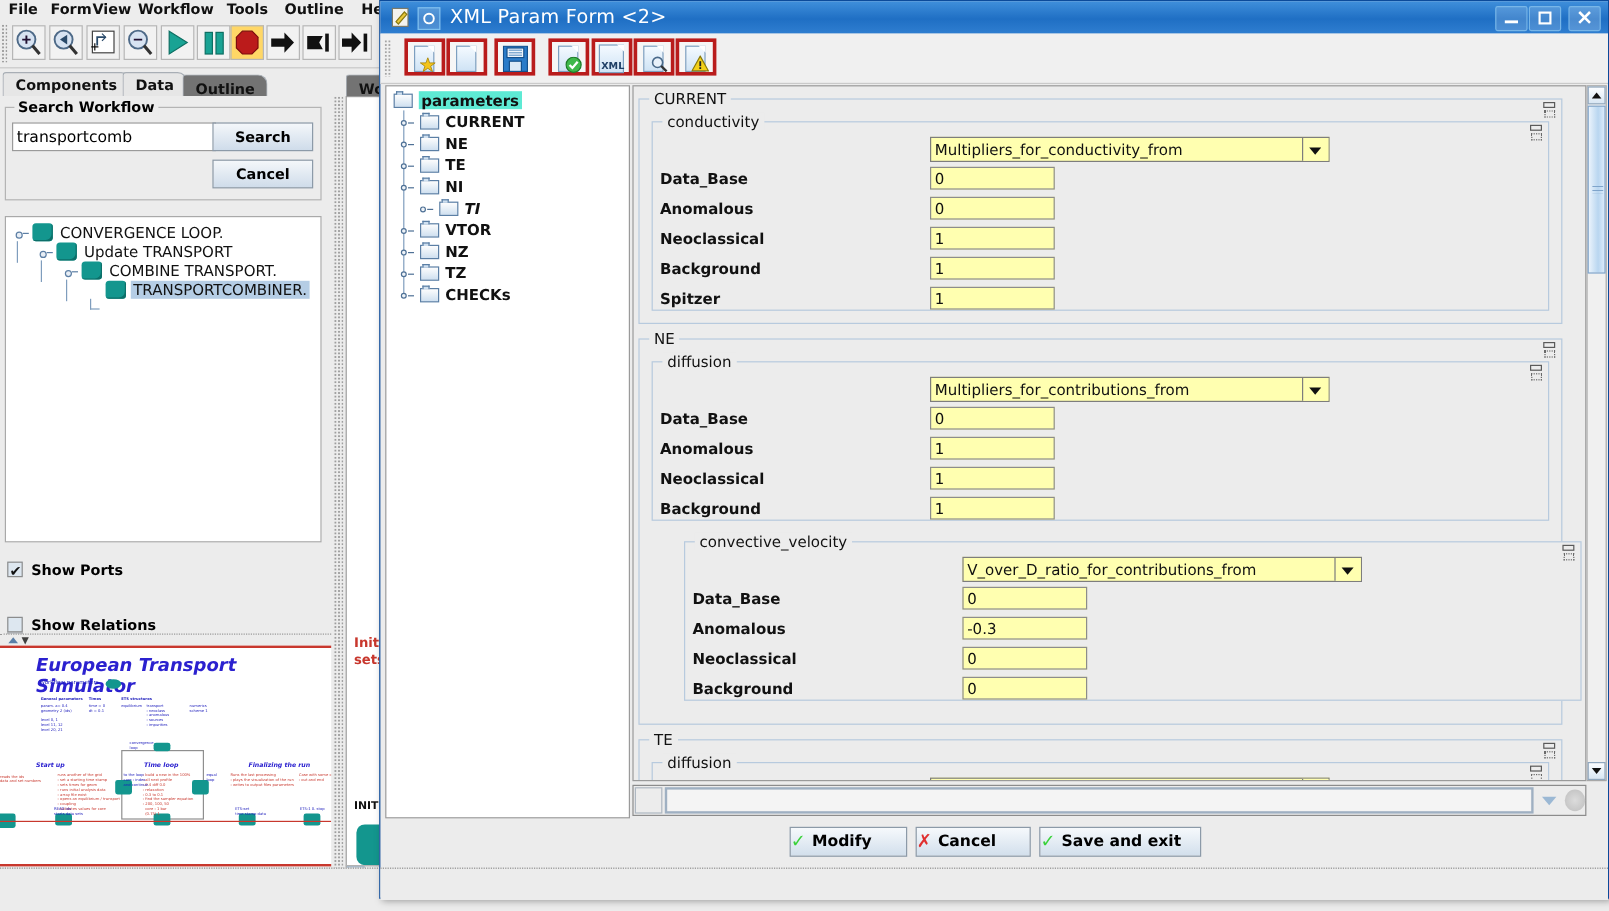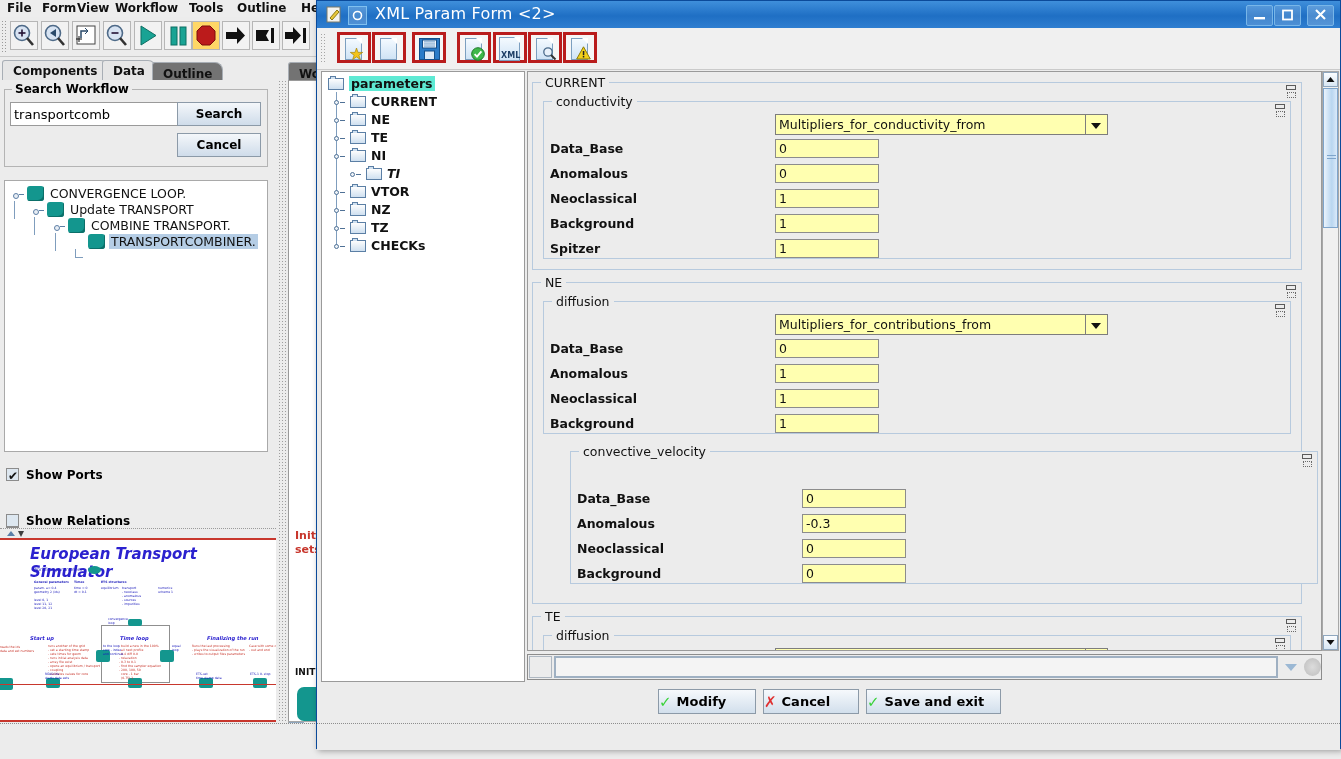--- a/index.html
+++ b/index.html
@@ -576,20 +576,24 @@
           <div class="ytext" style="left:231px;top:112px;width:104px;">1</div>
         </div>
 
         <div class="sect" style="left:10px;top:168px;width:748px;height:133px;margin-left:27px;">
           <span class="slabel">convective_velocity</span>
           <span class="shandle">
               <i></i>
               <b></b>
             </span>
 
+          <div class="ycombo" style="left:231px;top:12px;width:333px;">
+            <span class="ctext">V_over_D_ratio_for_contributions_from</span>
+            <span class="carrow"></span>
+          </div>
 
           <div class="fieldlbl" style="left:6px;top:38px;">Data_Base</div>
           <div class="ytext" style="left:231px;top:37px;width:104px;">0</div>
 
           <div class="fieldlbl" style="left:6px;top:63px;">Anomalous</div>
           <div class="ytext" style="left:231px;top:62px;width:104px;">-0.3</div>
 
           <div class="fieldlbl" style="left:6px;top:88px;">Neoclassical</div>
           <div class="ytext" style="left:231px;top:87px;width:104px;">0</div>
 

